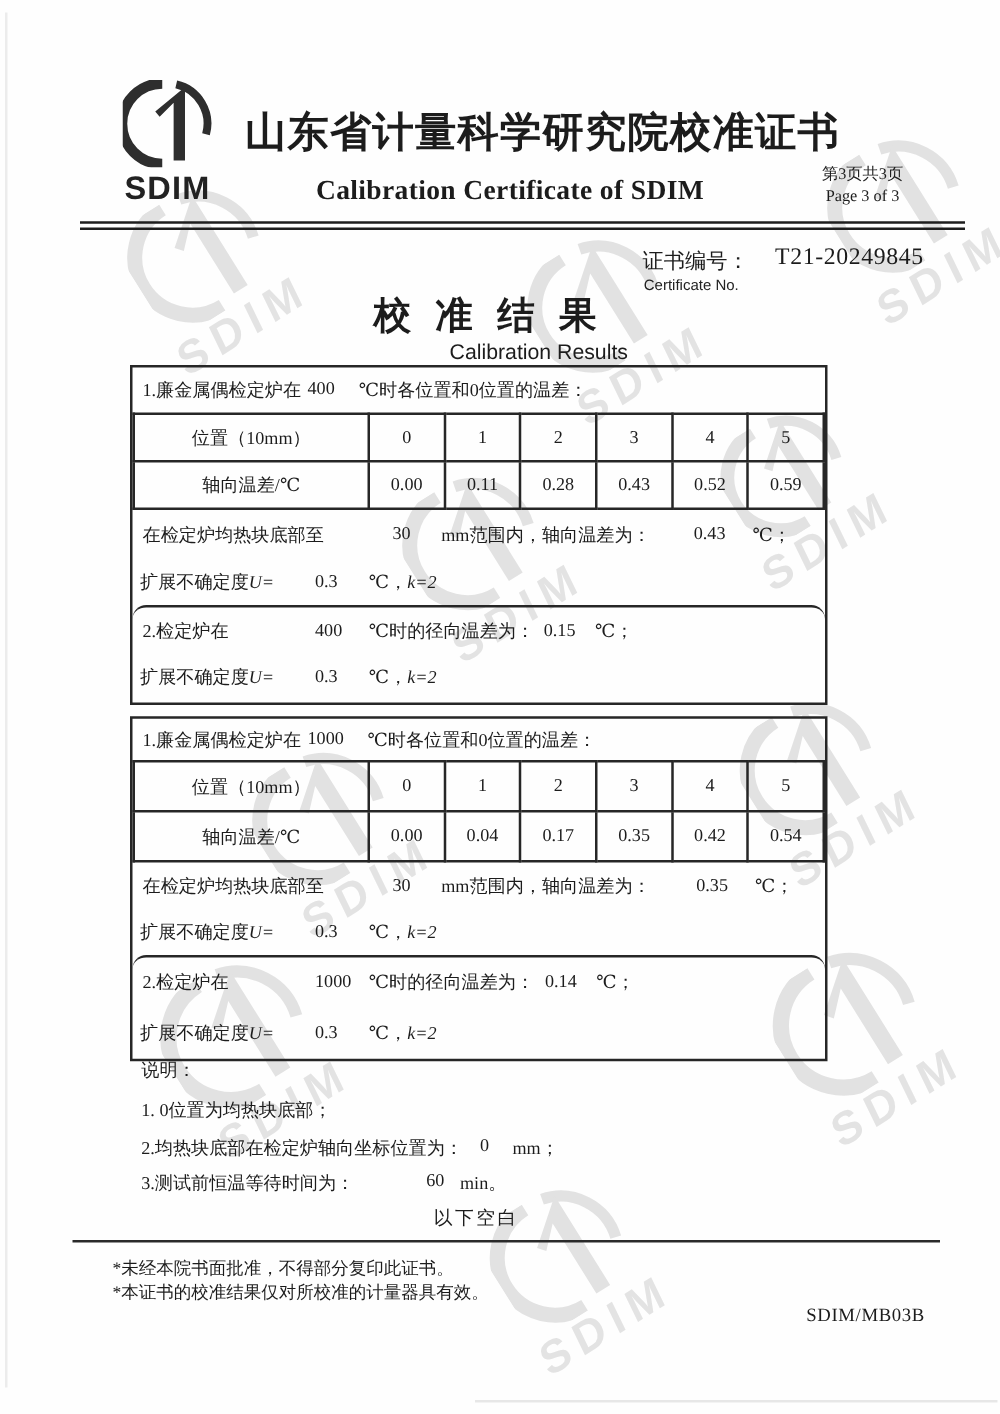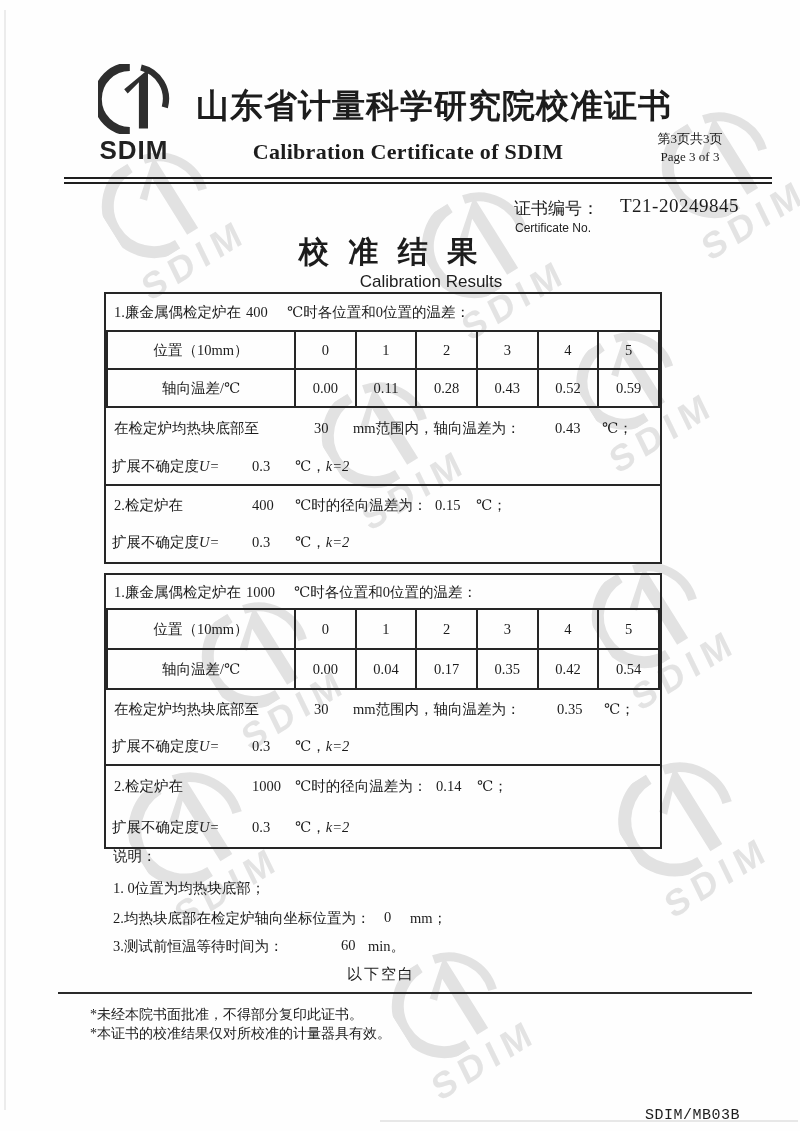--- a/index.html
+++ b/index.html
@@ -41,21 +41,21 @@
   .cert-en{left:515px;top:221px;font-family:"Liberation Sans","DejaVu Sans",sans-serif;font-size:12px;color:#222;}
 
   
   .results-zh{left:0;top:232px;width:782px;text-align:center;font-size:30px;font-weight:700;letter-spacing:6px;}
   .results-en{left:0;top:272px;width:782px;text-align:center;font-family:"Liberation Sans","DejaVu Sans",sans-serif;font-size:17px;padding-left:40px;}
 
   
   .box{position:absolute;border:2px solid #262626;background:transparent;}
   .box1{left:104px;top:292px;width:554px;height:268px;}
   .box2{left:104px;top:573px;width:554px;height:272px;}
-  .brow{position:relative;width:100%;}
+  .brow{position:relative;width:100%;border-radius:11px;}
   .t{position:absolute;top:50%;transform:translateY(-50%);white-space:nowrap;font-size:14.5px;}
   .it{font-style:italic;}
   .divider{border-top:2px solid #262626;}
 
   table.cal{border-collapse:collapse;width:100%;table-layout:fixed;}
   table.cal td{border:2px solid #262626;text-align:center;vertical-align:middle;font-size:14.5px;padding:0;}
   .b1 table.cal td{height:36px;}
   .b2 table.cal td{height:38px;}
   td.lbl{width:186px;}
 
@@ -69,21 +69,21 @@
   .n3p{left:113px;top:937px;}
   .n3v{left:341px;top:937px;}
   .n3u{left:368px;top:937px;}
   .blank-note{left:104px;top:965px;width:554px;text-align:center;font-size:15px;letter-spacing:2px;}
 
   
   .rule2{left:58px;top:992px;width:694px;height:2px;background:#2a2a2a;}
   .fn{font-size:14px;}
   .fn1{left:90px;top:1006px;}
   .fn2{left:90px;top:1025px;}
-  .form-no{left:560px;top:1107px;width:180px;text-align:right;font-size:15px;letter-spacing:.5px;font-family:Liberation Mono, monospace;}
+  .form-no{left:560px;top:1045px;width:180px;text-align:right;font-size:15px;letter-spacing:.5px;}
 </style>
 </head>
 <body>
 
 <div class="page">
 
   <svg width="0" height="0" style="position:absolute">
     <defs>
       <symbol id="emb" viewBox="0 0 100 100">
         <path d="M44,4 A46,46 0 0 0 44,96" fill="none" stroke="currentColor" stroke-width="12"></path>

